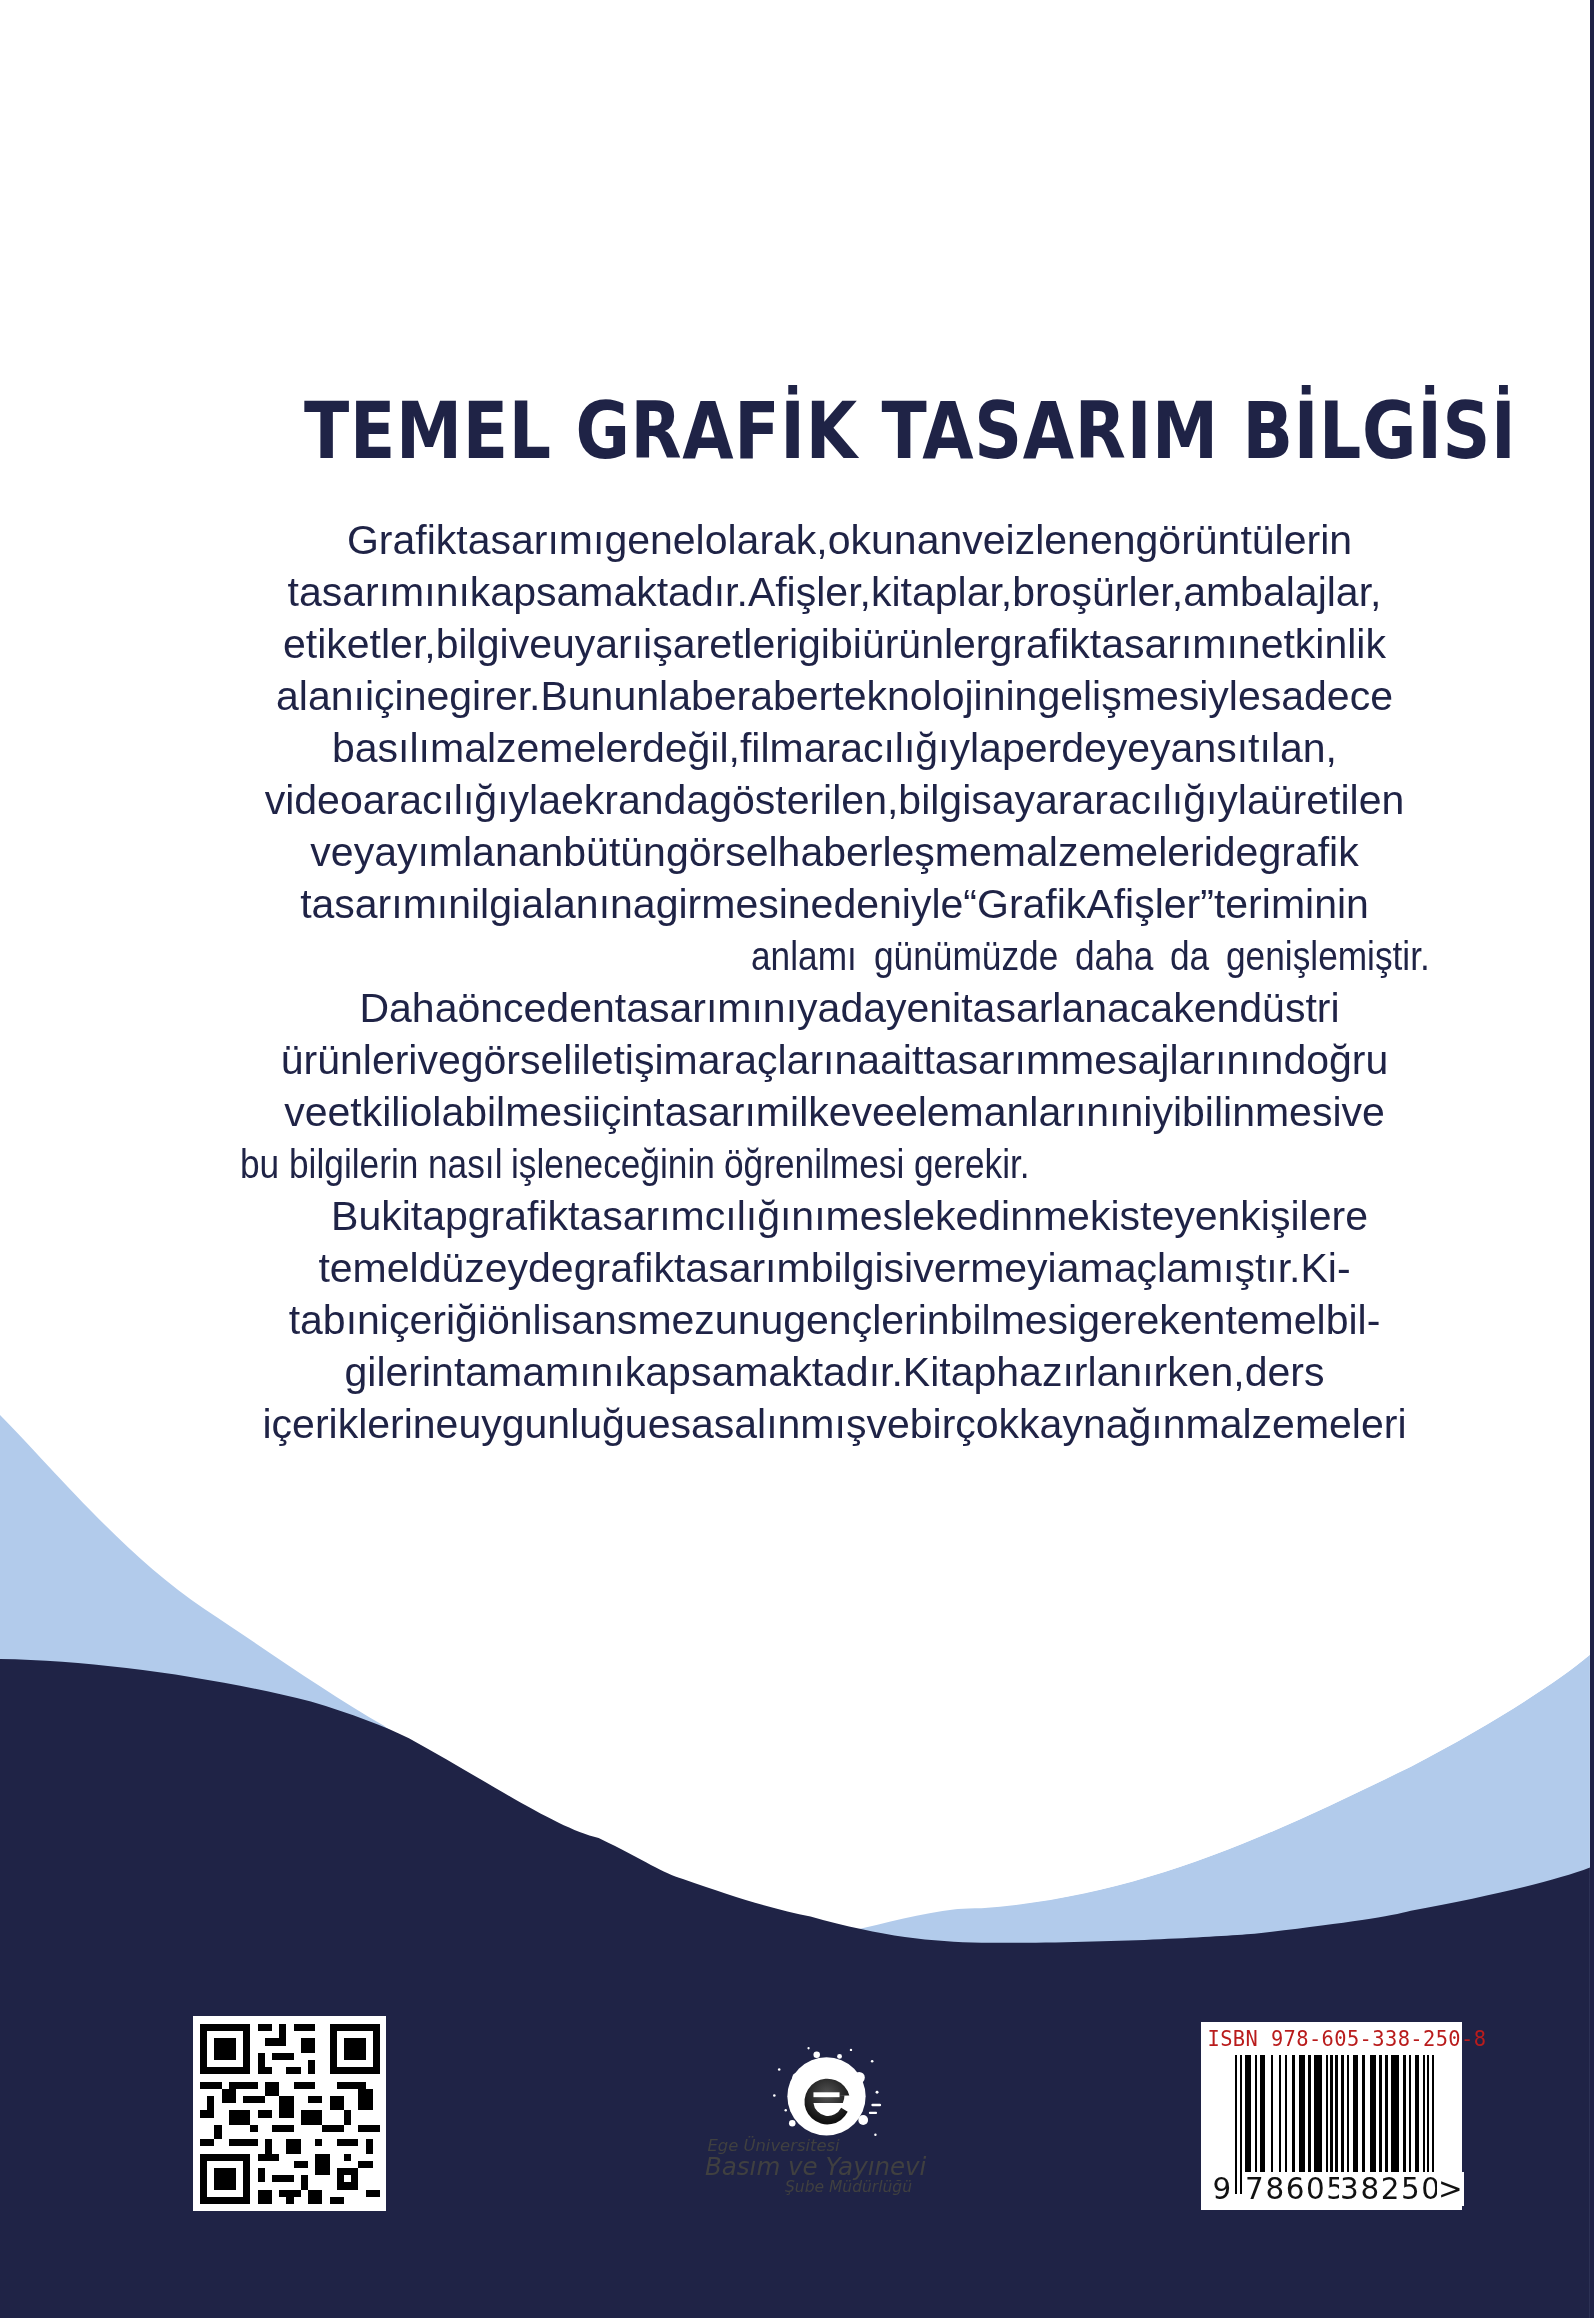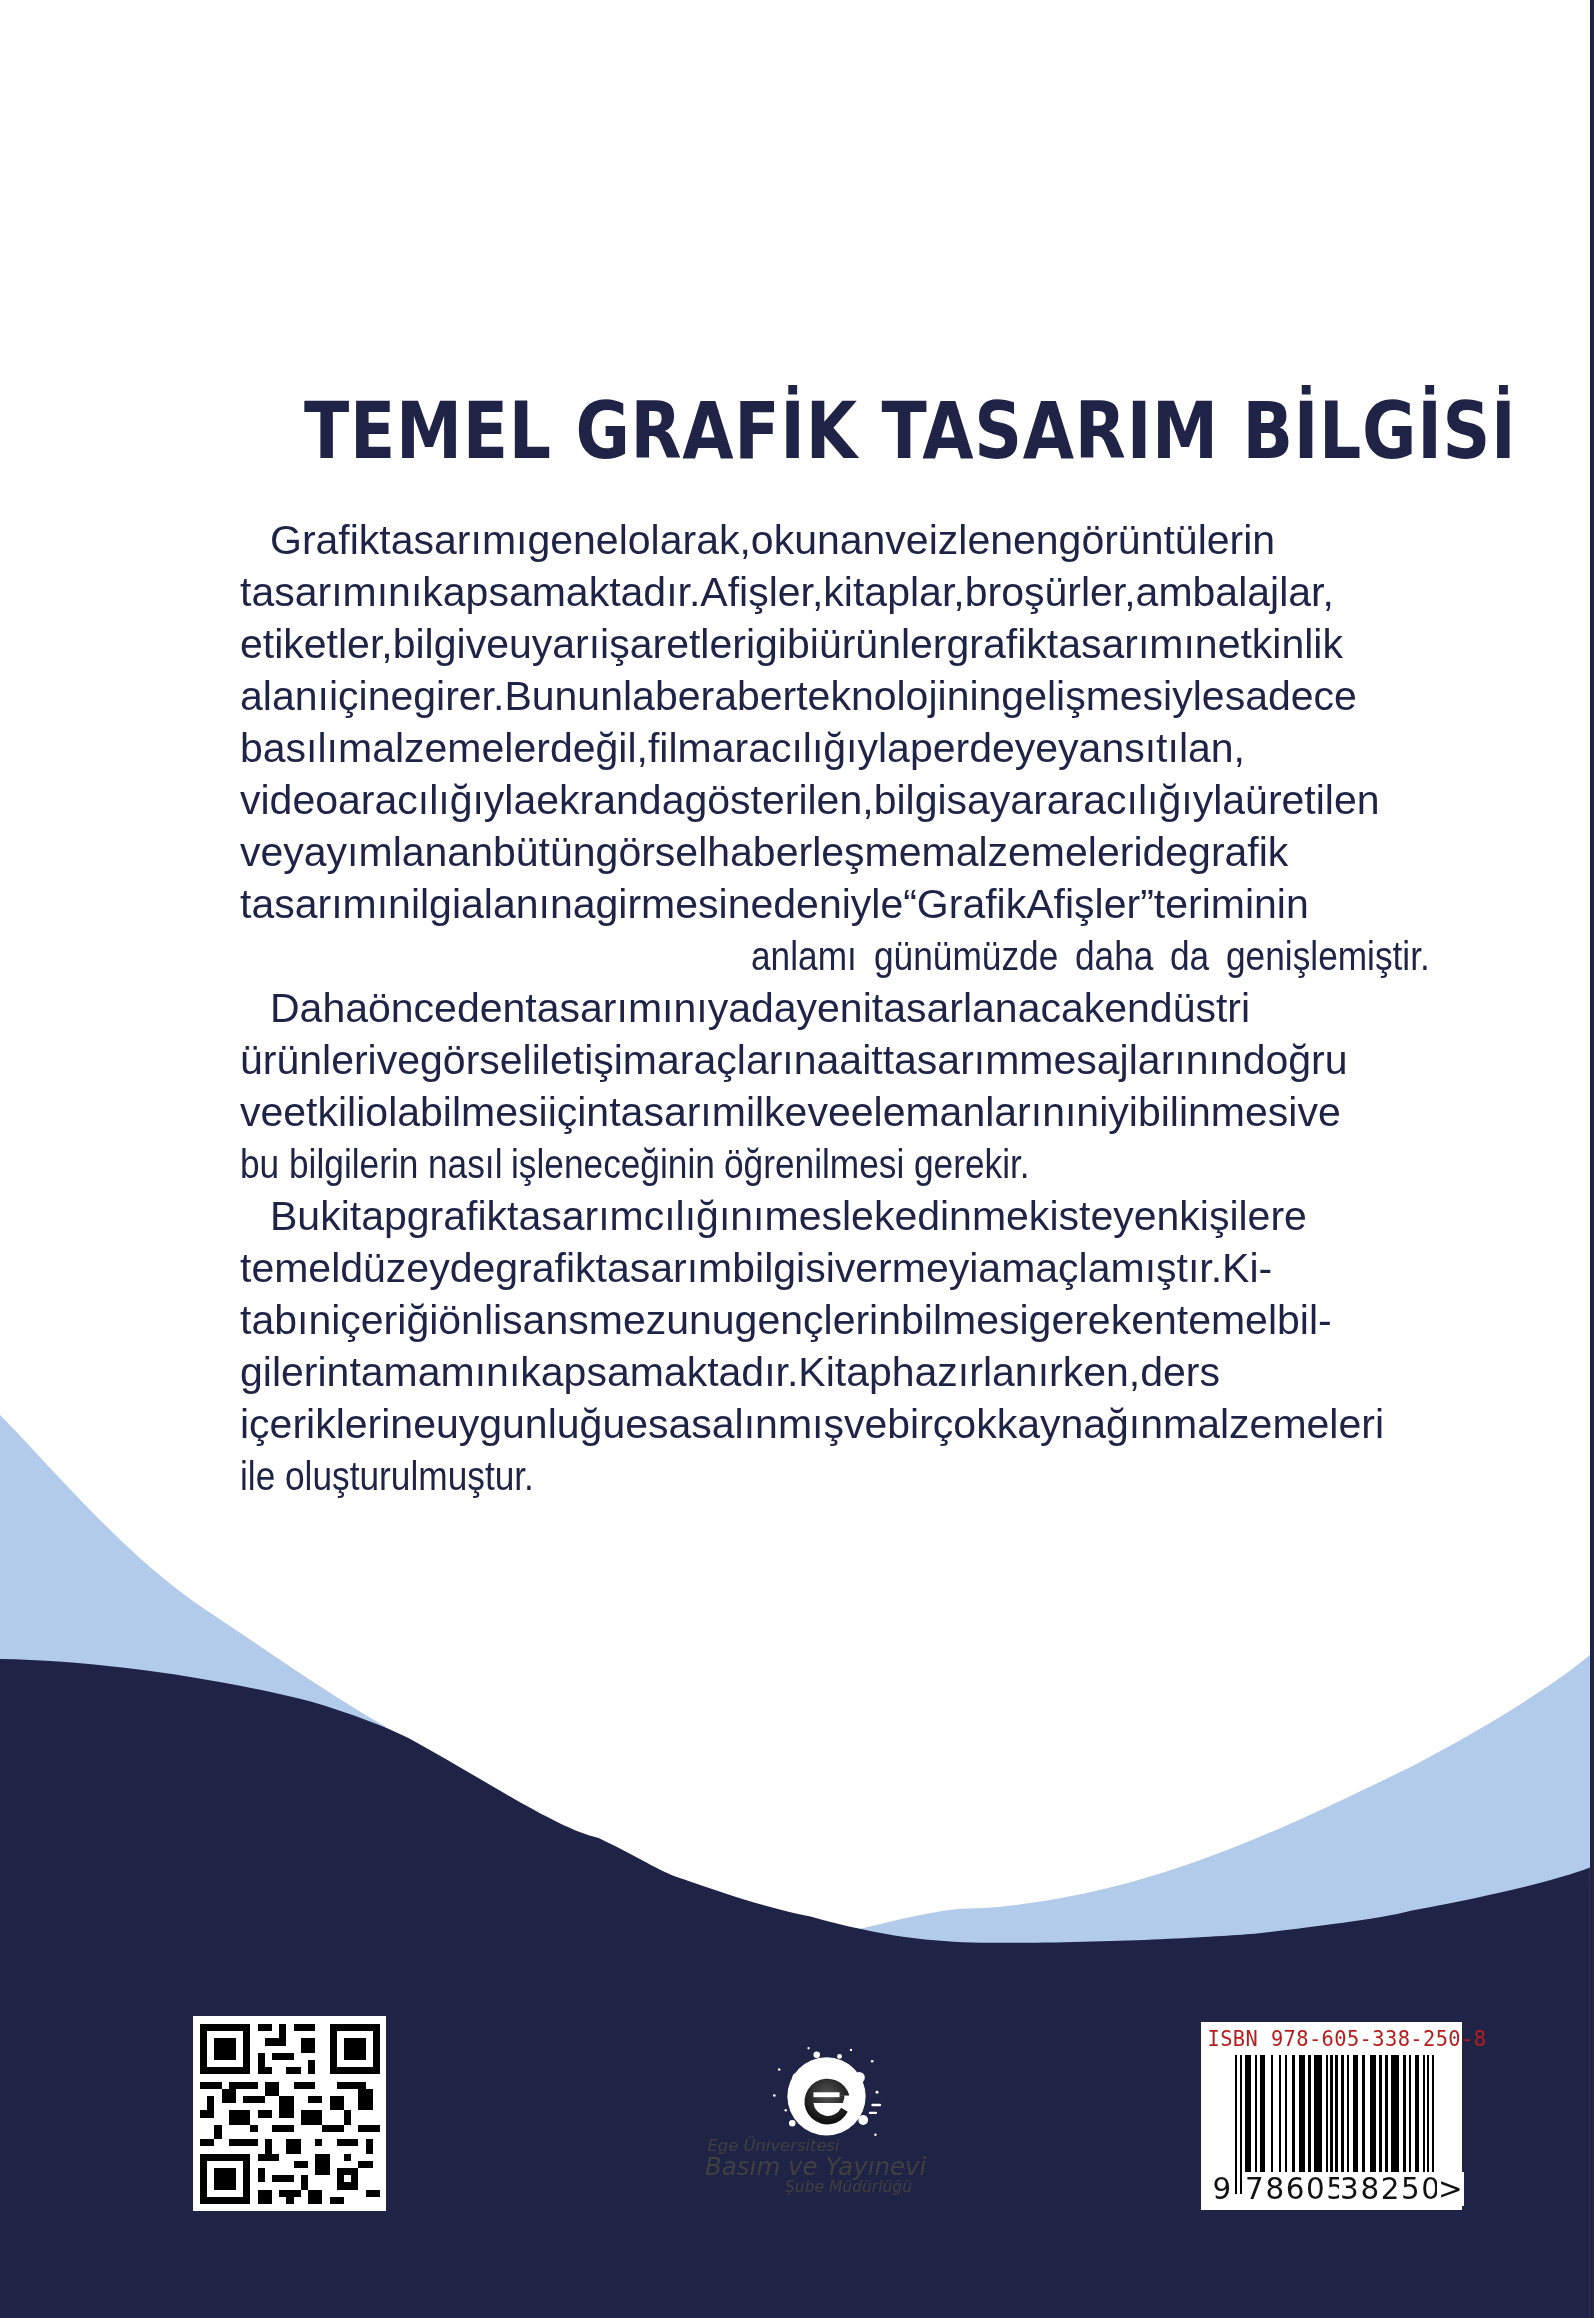--- a/index.html
+++ b/index.html
@@ -21,21 +21,21 @@
     transform: scaleX(0.84);
   }
 
   .body-text {
     position: absolute; left: 240px; top: 514px; width: 1189px;
     color: #1f2346;
     font-family: "Liberation Sans", sans-serif;
     font-size: 41px;
   }
   .line {
-    display: flex; justify-content: flex-start; align-items: baseline;
+    display: flex; justify-content: center; align-items: baseline;
     height: 52px; line-height: 52px; white-space: nowrap;
   }
   .line.indent { padding-left: 30px; }
   .line.last { justify-content: flex-start; gap: 11.5px; }
   .line .w { display: inline-block; transform-origin: left center; }
 
   
   .qr {
     position: absolute; left: 193px; top: 2016px; width: 193px; height: 195px;
     background: #ffffff; box-sizing: border-box; padding: 6.5px;
@@ -272,24 +272,20 @@
     </div>
     <div class="line">
       <span class="w">içeriklerine</span>
       <span class="w">uygunluğu</span>
       <span class="w">esas</span>
       <span class="w">alınmış</span>
       <span class="w">ve</span>
       <span class="w">birçok</span>
       <span class="w">kaynağın</span>
       <span class="w">malzemeleri</span>
-    </div>
-    <div class="line last" style="gap: 9.8px;">
-      <span class="w" style="width: 35px; transform: scaleX(0.86);">ile</span>
-      <span class="w" style="width: 248px; transform: scaleX(0.86);">oluşturulmuştur.</span>
     </div>
   </div>
 
 <div class="qr">
   <svg viewBox="0 0 25 25" shape-rendering="crispEdges">
     <rect width="25" height="25" fill="#fff"></rect>
     <g fill="#000">
       <rect x="0" y="0" width="7" height="7"></rect>
         <rect x="1" y="1" width="5" height="5" fill="#fff"></rect>
         <rect x="2" y="2" width="3" height="3"></rect>

